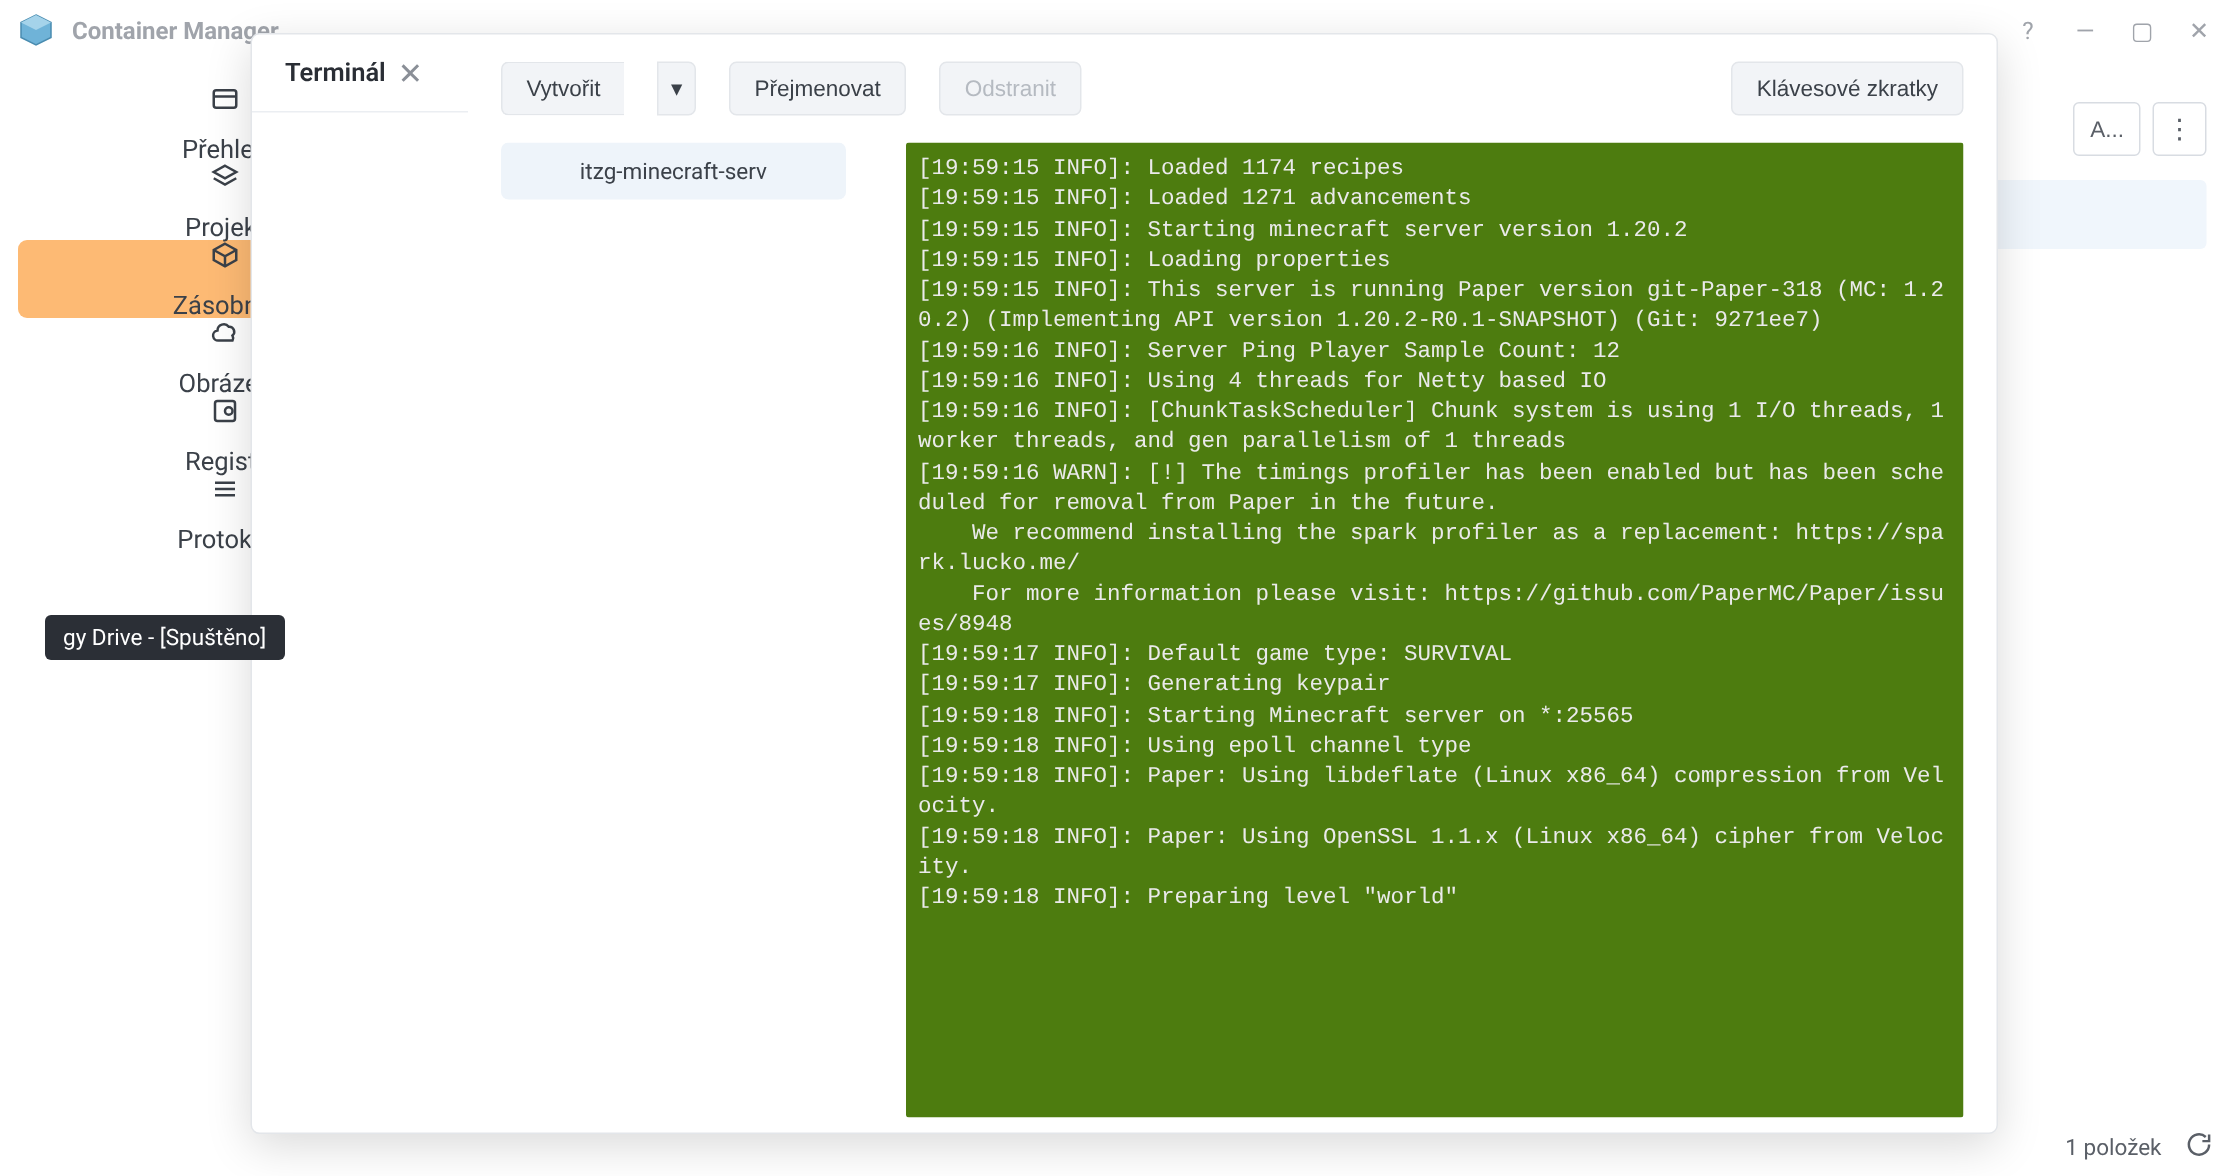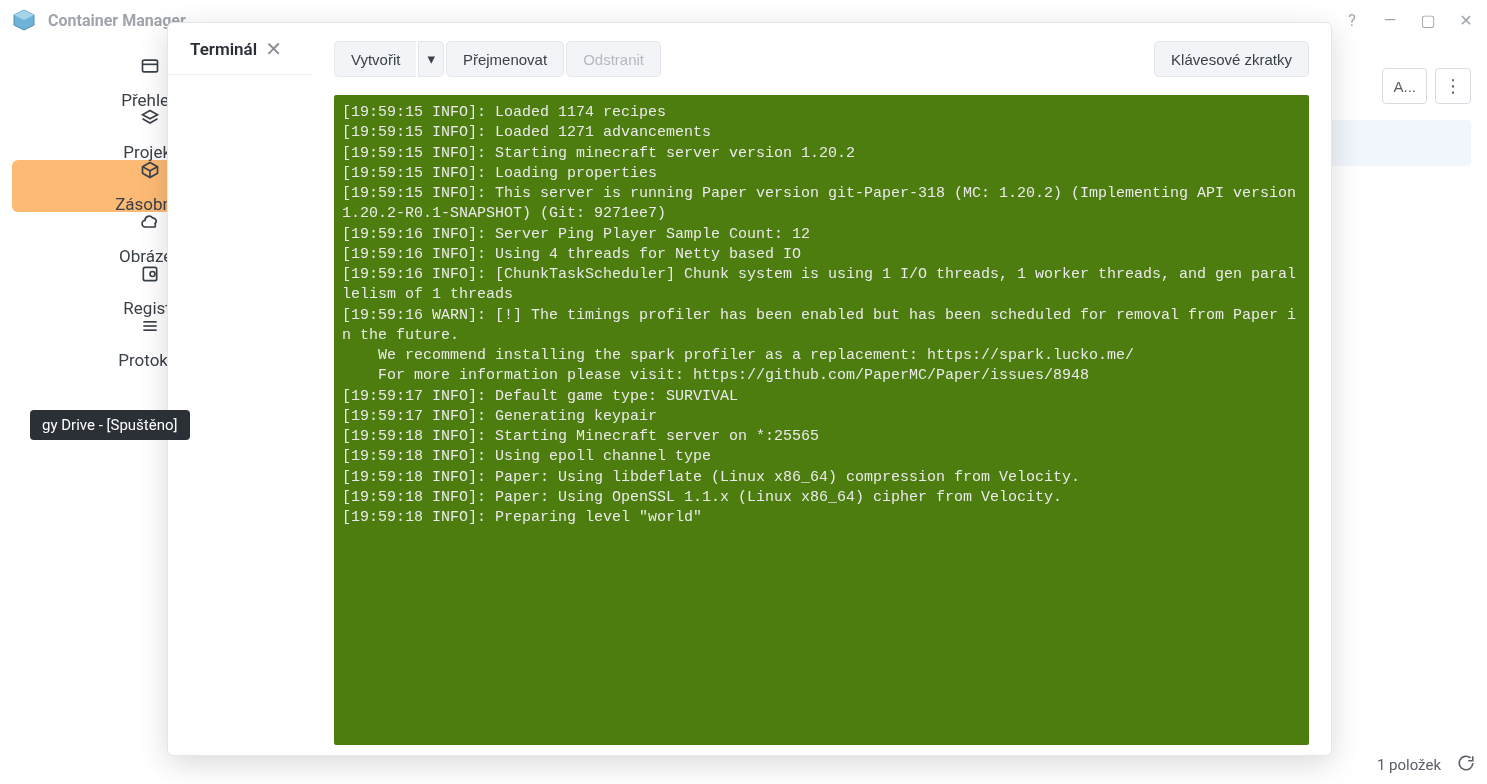--- a/index.html
+++ b/index.html
@@ -72,21 +72,21 @@
   z-index: 10;
 }
 .modal-header {
   height: 52px; display: flex; align-items: center;
   padding: 0 22px; border-bottom: 1px solid #ebeef2;
 }
 .modal-header .title { font-size: 17px; font-weight: 600; color: #2a2e35; }
 .modal-header .close { margin-left: auto; color: #8a8f97; font-size: 20px; cursor: pointer; padding: 4px 8px; }
 
 .modal-body { flex: 1; display: flex; flex-direction: column; padding: 18px 22px 10px 22px; overflow: hidden; }
-.modal-toolbar { display: flex; align-items: center; gap: 2px; margin-bottom: 18px; }
+.modal-toolbar { display: flex; align-items: center; gap: 22px; margin-bottom: 18px; }
 .btn {
   background: #f2f4f7; border: 1px solid #e3e6ea; color: #3b4149;
   height: 36px; padding: 0 16px; border-radius: 5px; cursor: pointer;
   font-size: 15px;
 }
 .btn.split-main { border-top-right-radius: 0; border-bottom-right-radius: 0; border-right: none; }
 .btn.split-arrow { border-top-left-radius: 0; border-bottom-left-radius: 0; padding: 0 8px; }
 .btn.disabled { color: #b5bac1; cursor: default; }
 .btn.kb { margin-left: auto; }
 
@@ -225,20 +225,23 @@
     <div class="modal-toolbar">
       <button class="btn split-main">Vytvořit</button>
       <button class="btn split-arrow">
         <span>▾</span>
       </button>
       <button class="btn">Přejmenovat</button>
       <button class="btn disabled">Odstranit</button>
       <button class="btn kb">Klávesové zkratky</button>
     </div>
     <div class="modal-content">
+      <div class="modal-left">
+        <div class="tab">itzg-minecraft-serv</div>
+      </div>
       <div class="terminal">[19:59:15 INFO]: Loaded 1174 recipes
 [19:59:15 INFO]: Loaded 1271 advancements
 [19:59:15 INFO]: Starting minecraft server version 1.20.2
 [19:59:15 INFO]: Loading properties
 [19:59:15 INFO]: This server is running Paper version git-Paper-318 (MC: 1.20.2) (Implementing API version 1.20.2-R0.1-SNAPSHOT) (Git: 9271ee7)
 [19:59:16 INFO]: Server Ping Player Sample Count: 12
 [19:59:16 INFO]: Using 4 threads for Netty based IO
 [19:59:16 INFO]: [ChunkTaskScheduler] Chunk system is using 1 I/O threads, 1 worker threads, and gen parallelism of 1 threads
 [19:59:16 WARN]: [!] The timings profiler has been enabled but has been scheduled for removal from Paper in the future.
     We recommend installing the spark profiler as a replacement: https://spark.lucko.me/

